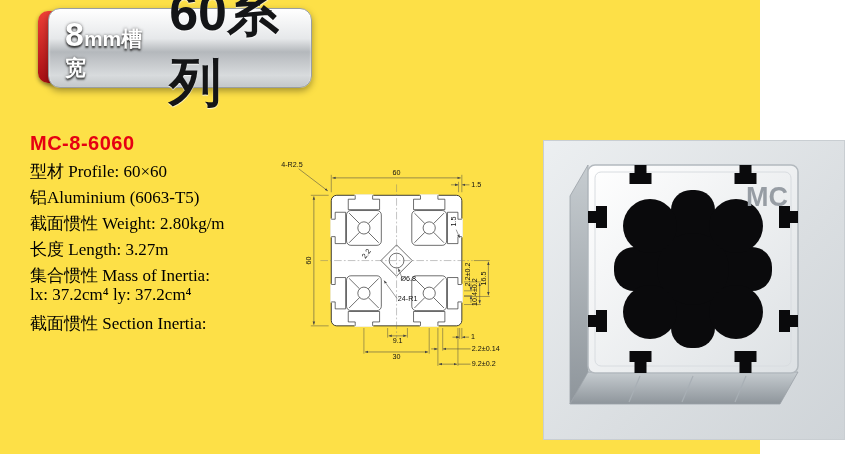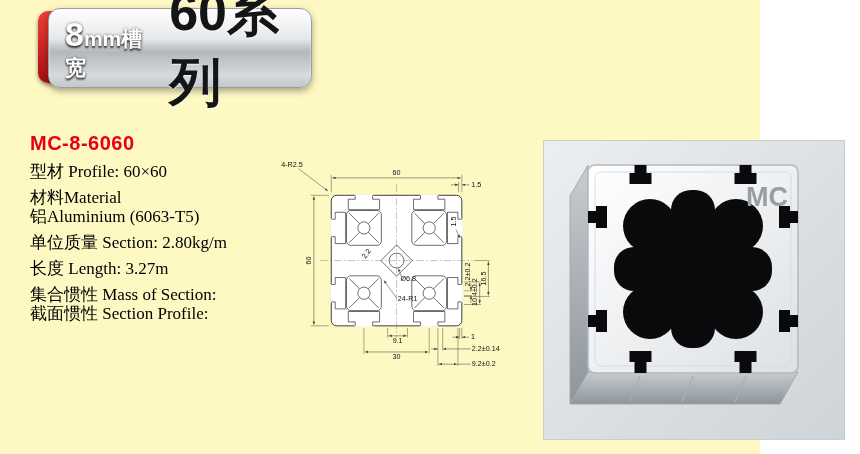--- a/index.html
+++ b/index.html
@@ -1,18 +1,18 @@
 <!DOCTYPE html>
 <html><head>
 <meta charset="utf-8">
 <style>
   html,body { margin:0; padding:0; }
   body { width:860px; height:454px; background:#ffffff; overflow:hidden;
          font-family:"Liberation Serif","DejaVu Serif",serif; }
-  .page { position:relative; width:760px; height:454px; background:#fef9c3; }
+  .page { position:relative; width:760px; height:454px; background:#fde047; }
 
   
   .badge { position:absolute; left:38px; top:8px; width:274px; height:78px; }
   .badge-red { position:absolute; left:0; top:3px; width:46px; height:72px;
                background:linear-gradient(180deg,#ee4036,#a80e14);
                border-radius:10px; box-shadow:0 2px 4px rgba(0,0,0,.45); }
   .badge-plate { position:absolute; left:10px; top:0; right:0; height:78px;
                  background:linear-gradient(180deg,#ffffff 0%,#e6e8ea 38%,#b4b8bc 55%,#d8dbdd 85%,#c3c7ca 100%);
                  border:1px solid #989ea3; border-radius:12px;
                  box-shadow:inset 0 1px 2px #ffffff, 0 3px 7px rgba(0,0,0,.35);
@@ -58,26 +58,26 @@
     <div class="badge-red"></div>
     <div class="badge-plate">
       <span class="slot-label">8mm槽宽</span>
       <span class="series-label">60系列</span>
     </div>
   </div>
 
   <div class="specs">
     <div class="model">MC-8-6060</div>
     <div class="spec-line gap-m">型材 Profile: 60×60</div>
-    <div class="spec-line gap-s">材料Material</div>
     <div class="spec-line gap-m">铝Aluminium (6063-T5)</div>
-    <div class="spec-line gap-m">单位质量 Section: 2.80kg/m</div>
+    <div class="spec-line gap-m">截面惯性 Weight: 2.80kg/m</div>
     <div class="spec-line gap-m">长度 Length: 3.27m</div>
-    <div class="spec-line gap-s">集合惯性 Mass of Section:</div>
-    <div class="spec-line gap-s">截面惯性 Section Profile:</div>
+    <div class="spec-line gap-s">集合惯性 Mass of Inertia:</div>
+    <div class="spec-line gap-l">lx: 37.2cm⁴  ly: 37.2cm⁴</div>
+    <div class="spec-line gap-s">截面惯性 Section Inertia:</div>
   </div>
 
   <div class="drawing">
     <svg class="dwg" viewBox="0 0 125 135" xmlns="http://www.w3.org/2000/svg">
       <defs>
         <marker id="arr" viewBox="0 0 10 10" refX="10" refY="5" markerWidth="6" markerHeight="6" orient="auto-start-reverse">
           <path d="M0,1.2 L10,5 L0,8.8 Z" fill="#444"></path>
         </marker>
         <g id="tslot">
           <rect x="-4.3" y="-0.45" width="8.6" height="0.9" fill="#fff" stroke="none"></rect>

